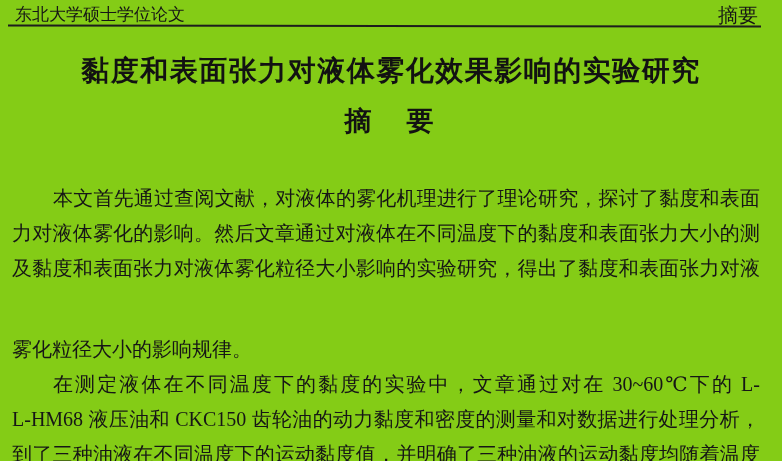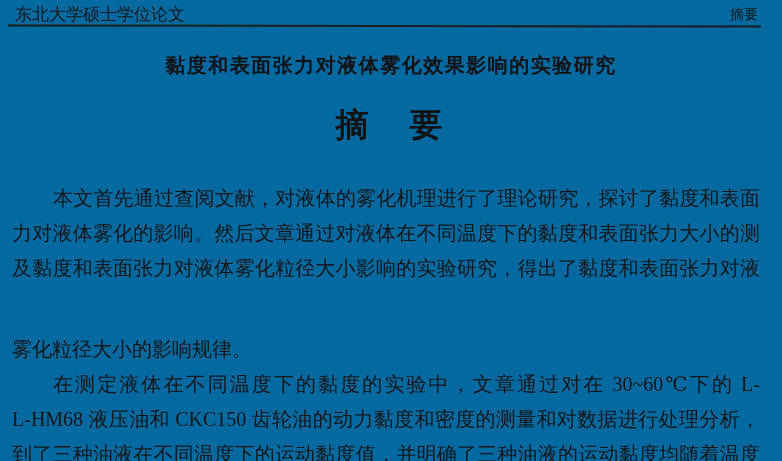--- a/index.html
+++ b/index.html
@@ -1,48 +1,48 @@
 <!DOCTYPE html>
 <html lang="zh"><head>
 <meta charset="utf-8">
 <style>
   html,body { margin:0; padding:0; background:#e8e8e8; }
   .page {
     position:relative;
     width:782px; height:461px;
     margin:0 auto;
-    background:#0369a1;
+    background:#84cc16;
     color:#161616;
     font-family:"Liberation Serif","DejaVu Serif",serif;
     overflow:hidden;
   }
   .running-head {
     position:absolute; top:5px; left:15px; right:24px;
     display:flex; justify-content:space-between; align-items:flex-end;
     font-size:17px; line-height:20px;
     font-family:"Liberation Serif","DejaVu Serif",serif;
   }
-  .running-head .rh-right { font-size:14px; }
+  .running-head .rh-right { font-size:20px; }
   .header-rule {
     position:absolute; top:25px; left:8px; width:753px; height:2px;
     background:#1d1d1d;
     transform:rotate(0.08deg);
   }
   .thesis-title {
     position:absolute; top:52px; left:0; width:100%;
     margin:0; text-align:center;
     font-family:"Liberation Sans","DejaVu Sans",sans-serif;
-    font-weight:bold; font-size:20px; letter-spacing:1.5px;
+    font-weight:bold; font-size:28px; letter-spacing:1.5px;
     color:#121212;
   }
   .abstract-heading {
     position:absolute; top:103px; left:0; width:100%;
     margin:0; text-align:center;
     font-family:"Liberation Sans","DejaVu Sans",sans-serif;
-    font-weight:bold; font-size:33px; letter-spacing:4px;
+    font-weight:bold; font-size:27px; letter-spacing:4px;
     color:#121212;
   }
   .abstract-body {
     position:absolute; top:181px; left:12px; width:748px;
     font-size:20px; line-height:35px;
   }
   .abstract-body .line {
     height:35px;
     text-align:justify;
     text-align-last:justify;

